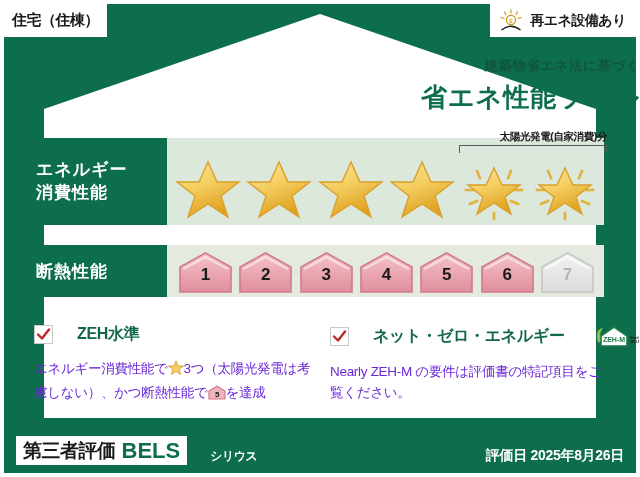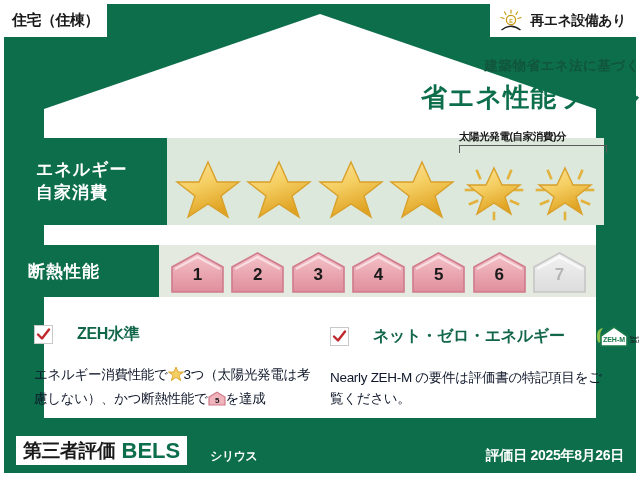--- a/index.html
+++ b/index.html
@@ -72,21 +72,21 @@
     font-size: 26px; font-weight: bold; color: #0d6e4c;
     letter-spacing: 1px;
   }
 
   
   .perf-row {
     position: absolute;
     display: flex; align-items: stretch;
   }
   #row-energy { left: 36px; top: 138px; width: 568px; height: 87px; }
-  #row-insul  { left: 28px; top: 245px; width: 568px; height: 52px; }
+  #row-insul  { left: 36px; top: 245px; width: 568px; height: 52px; }
 
   .row-label {
     background: #0d6e4c;
     color: #ffffff;
     display: flex; flex-direction: column;
     align-items: flex-start; justify-content: center;
     font-weight: bold;
     letter-spacing: 1px;
     flex: 0 0 131px;
   }
@@ -106,21 +106,21 @@
     left: 8px; right: 6px; bottom: 3px; top: 18px;
     display: flex; align-items: center; justify-content: space-between;
   }
   .star-cell { position: relative; width: 66px; height: 64px; }
   .star-svg  { width: 66px; height: 64px; display: block; }
 
   
   .solar-note {
     position: absolute;
     left: 292px; top: -8px; width: 148px;
-    text-align: left;
+    text-align: right;
   }
   .solar-note .sn-text {
     font-size: 10.5px; font-weight: bold; color: #1a1a1a;
     letter-spacing: -0.4px; white-space: nowrap;
   }
   .solar-bracket {
     margin-top: 1px;
     height: 8px;
     border-left: 1.5px solid #5a5a5a;
     border-right: 1.5px solid #5a5a5a;
@@ -155,23 +155,23 @@
     flex: 0 0 auto;
   }
   .chk-box svg { width: 15px; height: 15px; display:block; }
   .zeh-title {
     font-size: 16px; font-weight: bold; color: #12664a;
     letter-spacing: -0.3px; white-space: nowrap;
   }
   .zehm-logo { margin-left: 2px; width: 46px; height: 24px; display:block; flex:0 0 auto;}
 
   .zeh-body {
-    margin-top: 20px;
+    margin-top: 14px;
     font-size: 13.5px; line-height: 1.55;
-    color: #0f172a; letter-spacing: -0.3px;
+    color: #6d28d9; letter-spacing: -0.3px;
   }
   .inline-ico { display: inline-block; vertical-align: -3px; }
   .ico-star { width: 16px; height: 16px; }
   .ico-house{ width: 18px; height: 15px; }
 
   
   .footer-left {
     position: absolute;
     left: 16px; bottom: 12px;
     height: 29px;
@@ -226,21 +226,21 @@
   </div>
 
   <div class="title-wrap">
     <div class="title-sub">建築物省エネ法に基づく</div>
     <div class="title-main">省エネ性能ラベル</div>
   </div>
 
   <div class="perf-row" id="row-energy">
     <div class="row-label">
       <span>エネルギー</span>
-      <span>自家消費</span>
+      <span>消費性能</span>
     </div>
     <div class="row-value">
 
       <div class="solar-note">
         <div class="sn-text">太陽光発電(自家消費)分</div>
         <div class="solar-bracket"></div>
       </div>
 
       <div class="stars-strip">
 

